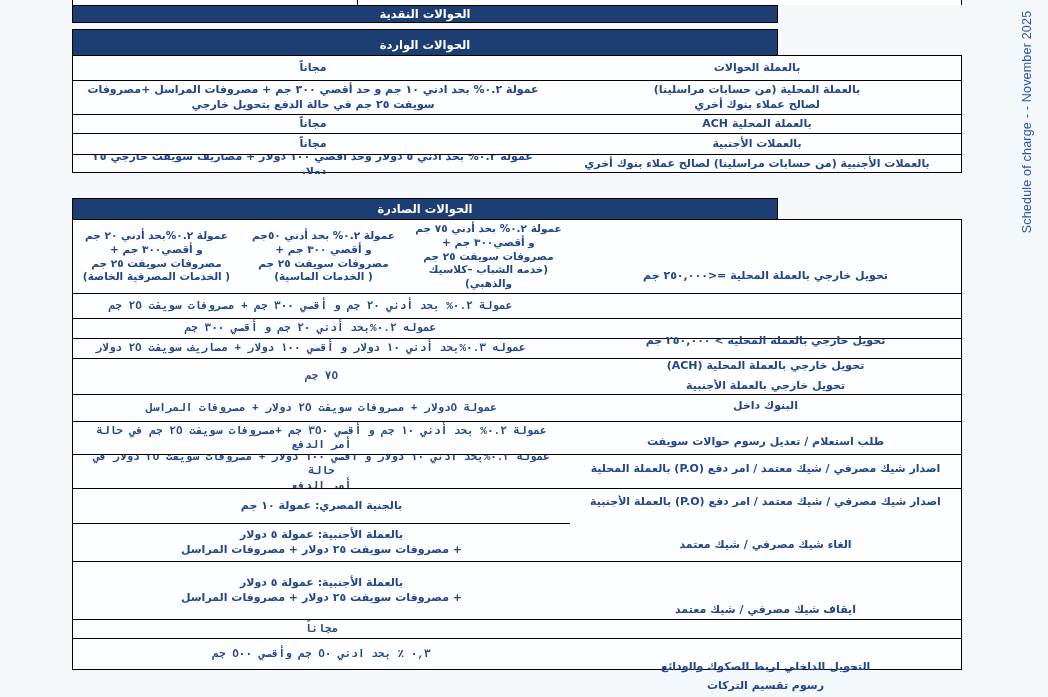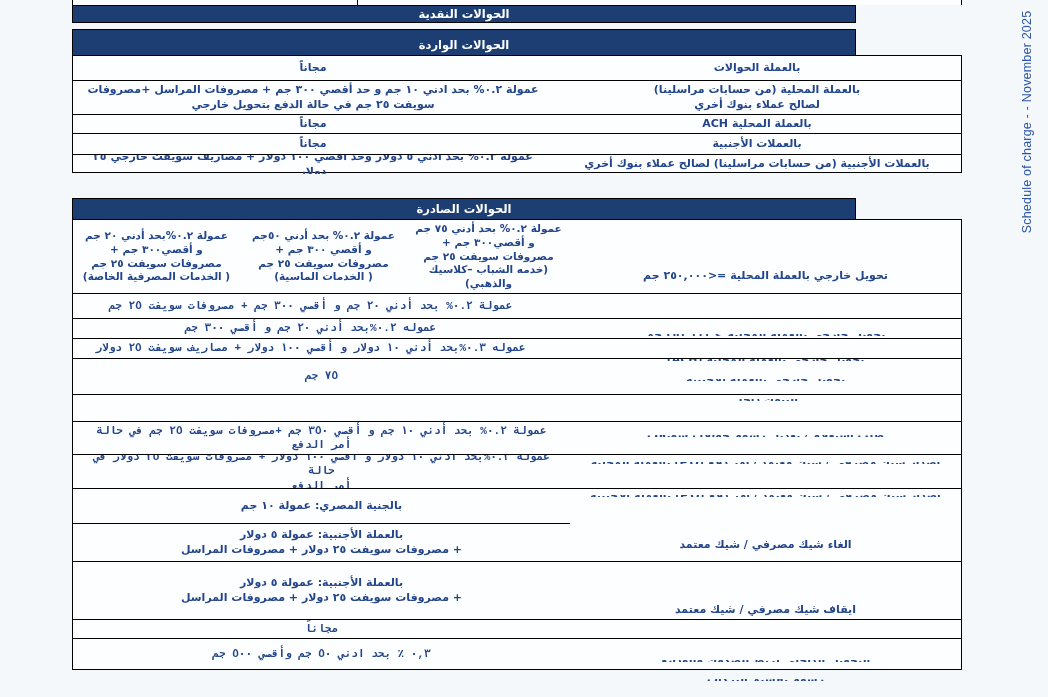--- a/index.html
+++ b/index.html
@@ -27,21 +27,21 @@
     position:absolute; left:72px; top:0; width:890px; height:5px;
     background:#fdfeff; border-left:1px solid #000; border-right:1px solid #000;
     overflow:hidden;
   }
   .clipped-row .clip-line {
     position:absolute; left:284px; top:0; width:1px; height:5px; background:#000;
   }
 
   
   .bar {
-    position:absolute; left:72px; width:784px;
+    position:absolute; left:72px; width:706px;
     background:#1c3e73; color:#ffffff;
     border:1px solid #000;
     display:flex; align-items:center; justify-content:center;
     font-size:11.5px; font-weight:bold;
   }
   .bar-cash     { top:5px;   height:18px; }
   .bar-incoming { top:29px;  height:26px; align-items:flex-end; padding-bottom:3px; border-bottom:none; }
   .bar-outgoing { top:198px; height:21px; border-bottom:none; }
 
   
@@ -52,21 +52,21 @@
     font-size:11px; font-weight:bold; color:#23458a;
   }
   .tbl-incoming { top:55px;  height:118px; }
   .tbl-outgoing { top:219px; height:451px; }
 
   .trow { display:flex; width:100%; }
   .trow + .trow { border-top:1px solid #000; }
 
   .cell {
     display:flex; align-items:center; justify-content:center;
-    text-align:center; padding:1px 5px;
+    text-align:center; padding:7px 5px;
     white-space:pre-line; overflow:hidden; line-height:1.3;
   }
   .cell + .cell, .subcol { border-left:none; }
   .trow > .cell + .cell, .trow > .cell + .subcol, .trow > .subcol + .cell { border-right:0; }
   
   .trow > *:not(:first-child) { border-right:1px solid #000; }
 
   .tbl-incoming .label { width:408px; }
   .tbl-incoming .value { flex:1; }
 
@@ -161,20 +161,21 @@
       <div class="cell value">عموله ٠.٣%بحد أدني ١٠ دولار و أقصي ١٠٠ دولار + مصاريف سويفت ٢٥ دولار</div>
     </div>
 
     <div class="trow" style="height:36px">
       <div class="cell label">مصاريف البروتستو للكمبيالات لصالح عملاء البنوك المسحوبة علي البنوك داخل
 مصر</div>
       <div class="cell value">٧٥ جم</div>
     </div>
     <div class="trow" style="height:27px">
       <div class="cell label">طلب استعلام / تعديل رسوم حوالات سويفت</div>
+      <div class="cell value">عمولة ٥دولار + مصروفات سويفت ٢٥ دولار + مصروفات المراسل</div>
     </div>
     <div class="trow" style="height:33px">
       <div class="cell label">اصدار شيك مصرفي / شيك معتمد / امر دفع (P.O) بالعملة المحلية</div>
       <div class="cell value">عمولة ٠.٢% بحد أدني ١٠ جم و أقصي ٣٥٠ جم  +مصروفات سويفت ٢٥ جم في حالة
 أمر الدفع</div>
     </div>
     <div class="trow" style="height:34px">
       <div class="cell label">اصدار شيك مصرفي / شيك معتمد / امر دفع (P.O) بالعملة الأجنبية</div>
       <div class="cell value">عمولة ٠.٣%بحد أدني ١٠ دولار و أقصي ١٠٠ دولار  + مصروفات سويفت ٢٥ دولار في حالة
 أمر الدفع</div>

